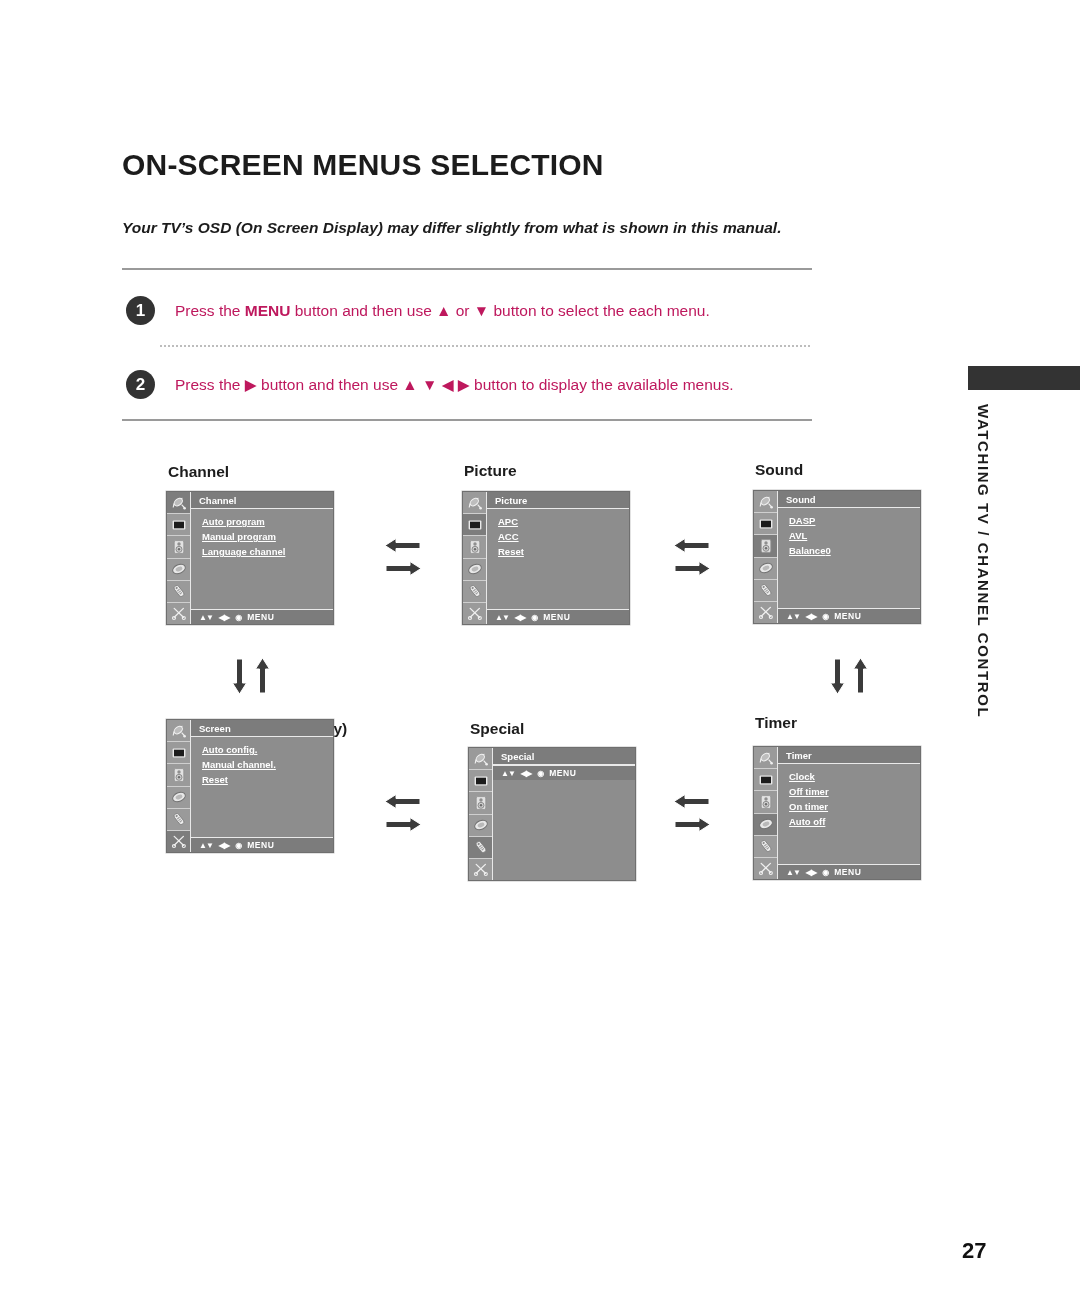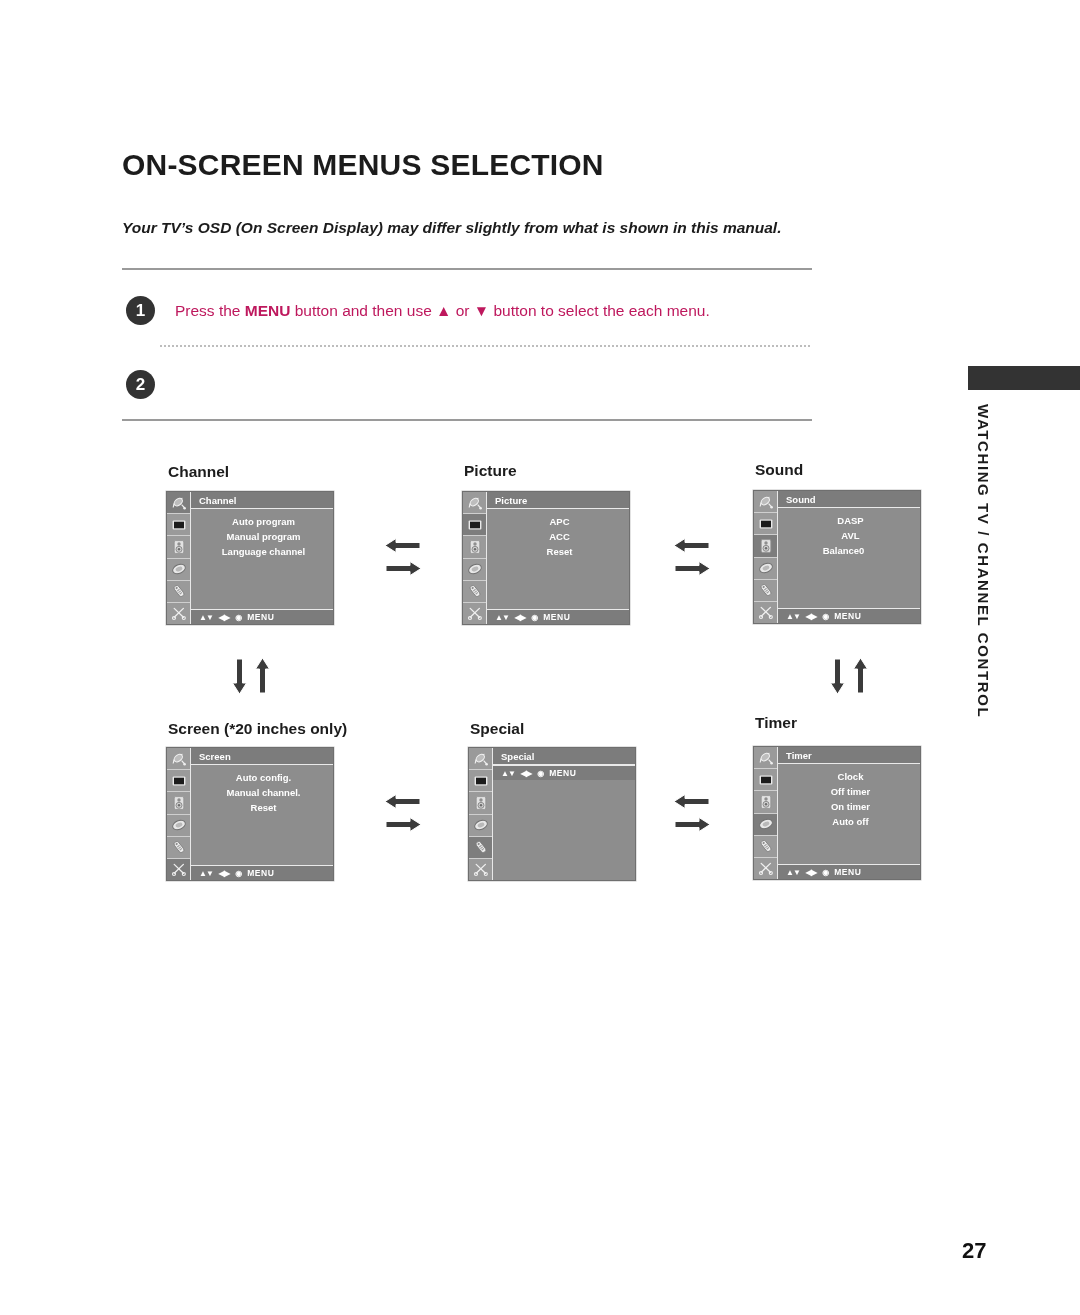--- a/index.html
+++ b/index.html
@@ -167,22 +167,23 @@
     flex: 1 1 auto;
     padding: 5px 8px 0 11px;
     box-sizing: border-box;
   }
   .osd-item {
     font-size: 9.5px;
     font-weight: bold;
     color: #ffffff;
     line-height: 15px;
     display: flex;
-    justify-content: center;
+    justify-content: flex-start;
     white-space: nowrap;
+    text-decoration: underline;
   }
   .osd-item .val { padding-right: 14px; }
   .osd-nav {
     height: 15px;
     background: #7c7c7c;
     border-top: 1.5px solid #eaeaea;
     display: flex;
     align-items: center;
     gap: 6px;
     padding-left: 8px;
@@ -238,20 +239,23 @@
 
 <div class="step" style="top:296px">
   <div class="step-badge">1</div>
   <div class="step-text">
     <span>Press the </span><b>MENU</b><span> button and then use ▲ or ▼ button to select the each menu.</span>
   </div>
 </div>
 
 <div class="step" style="top:370px">
   <div class="step-badge">2</div>
+  <div class="step-text">
+    <span>Press the ▶ button and then use ▲ ▼ ◀ ▶ button to display the available menus.</span>
+  </div>
 </div>
 
 <div class="side-tab-bar"></div>
 <div class="side-tab-label">WATCHING TV / CHANNEL CONTROL</div>
 
 <div class="menu-caption" style="left:168px; top:463px">Channel</div>
 <div class="menu-caption" style="left:464px; top:462px">Picture</div>
 <div class="menu-caption" style="left:755px; top:461px">Sound</div>
 <div class="menu-caption" style="left:168px; top:720px">Screen (*20 inches only)</div>
 <div class="menu-caption" style="left:470px; top:720px">Special</div>
@@ -476,21 +480,21 @@
         </div>
       </div>
       <div class="osd-nav">
         <span class="glyph">▲▼</span>
         <span class="glyph">◀▶</span>
         <span class="glyph">◉</span>
         <span class="menu-word">MENU</span>
       </div>
     </div>
   </div>
-<div class="osd" id="osd-3" style="left:166px; top:747px">
+<div class="osd" id="osd-3" style="left:166px; top:719px">
     <div class="osd-rail">
       <div class="rail-icon">
         <svg xmlns="http://www.w3.org/2000/svg" width="16" height="16" viewBox="0 0 16 16">
           <g fill="none" stroke="#efefef" stroke-width="1.1">
             <path d="M2.2 12.6 C2.2 7.6 6.4 3.4 11.4 3.4"></path>
             <ellipse cx="7.3" cy="7.1" rx="4.6" ry="3.1" transform="rotate(-38 7.3 7.1)" fill="#bdbdbd" stroke="#efefef"></ellipse>
           </g>
           <path d="M10.6 9.6 l3.1 3.4" stroke="#efefef" stroke-width="1.2" fill="none"></path>
           <circle cx="13.6" cy="13.2" r="1.3" fill="#efefef"></circle>
         </svg>

